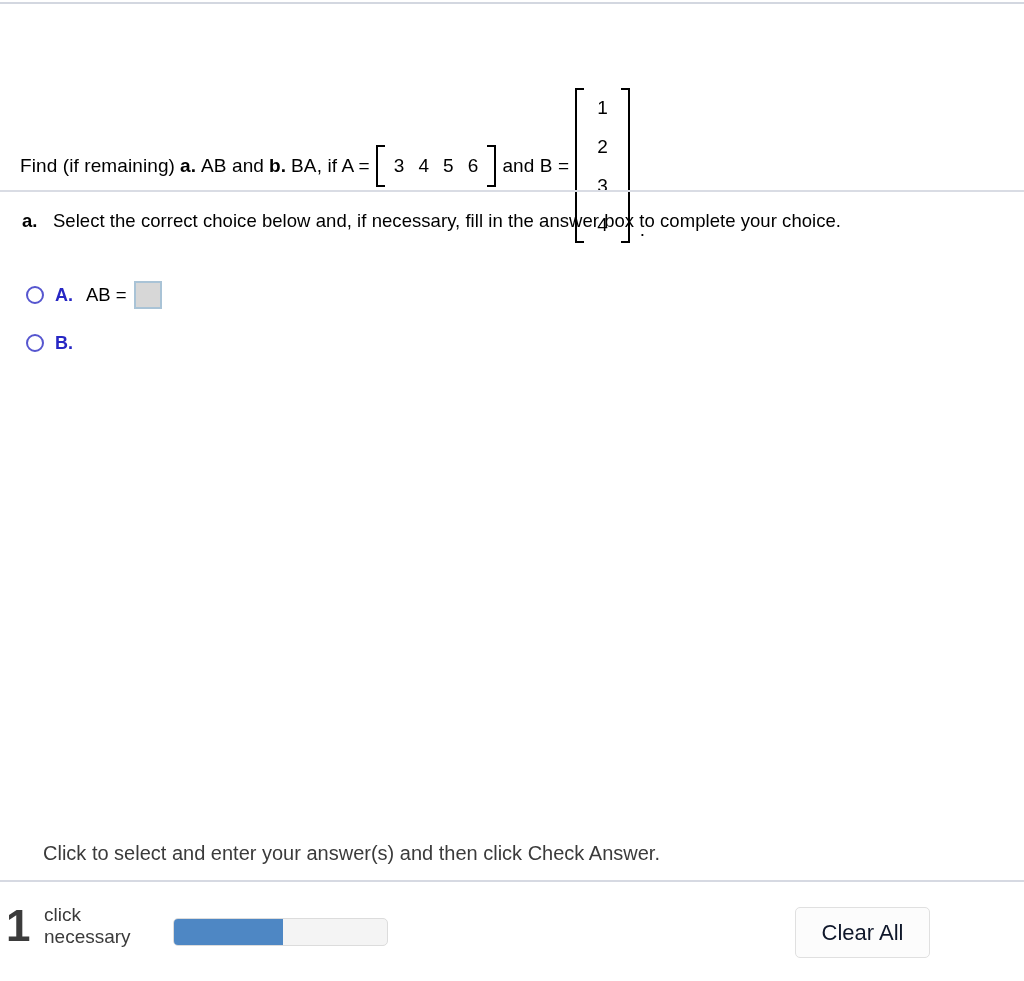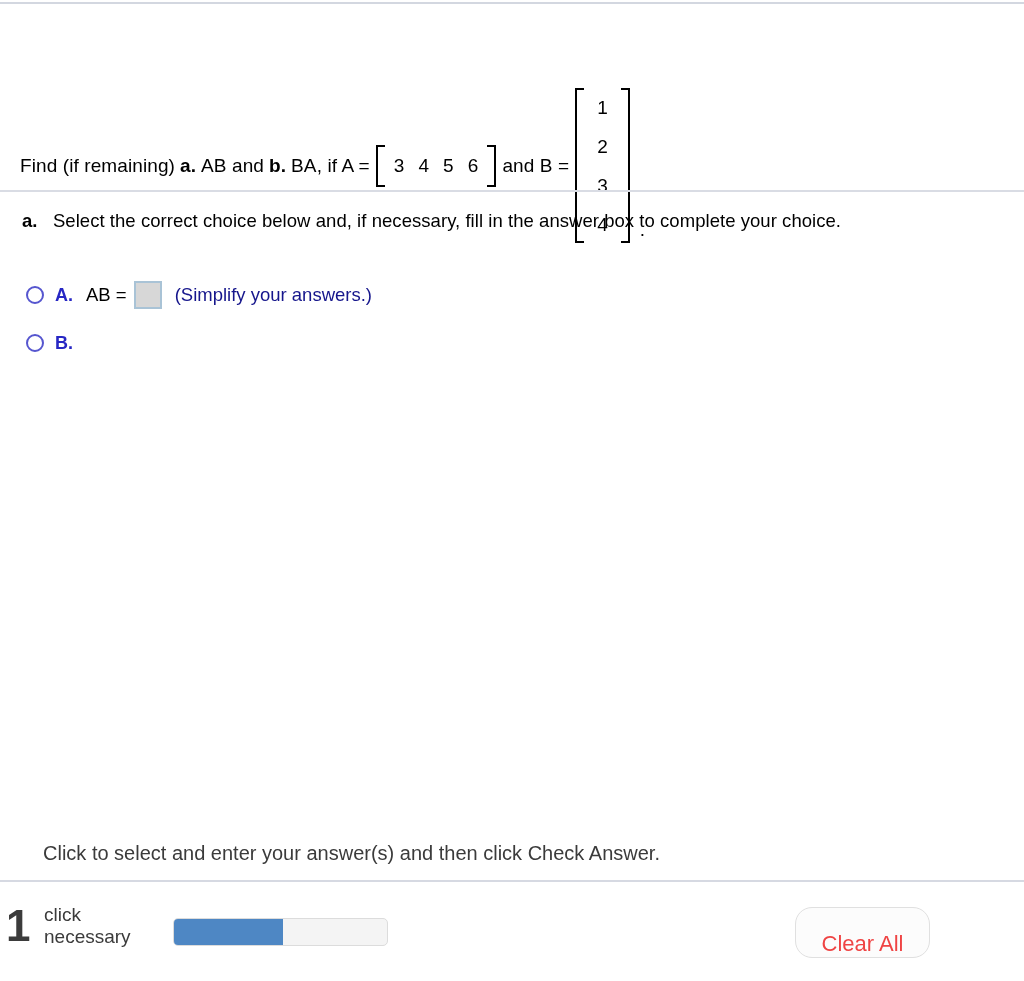--- a/index.html
+++ b/index.html
@@ -196,27 +196,27 @@
   .progress-fill {
     height: 100%;
     background: #4e87c4;
   }
   .clear-btn {
     position: absolute;
     left: 795px; top: 907px;
     width: 135px; height: 51px;
     background: #fcfcfc;
     border: 1px solid #e0e0e0;
-    border-radius: 17px;
+    border-radius: 5px;
     box-sizing: border-box;
     display: flex;
-    align-items: flex-end;
+    align-items: center;
     justify-content: center;
     font-size: 22px;
-    color: #ef4444;
+    color: #0f172a;
     font-family: "Liberation Sans", sans-serif;
     cursor: pointer;
   }
 </style>
 </head>
 <body>
 
 <div class="top-rule"></div>
 
 <div class="stem">
@@ -267,21 +267,20 @@
   <span>Select the correct choice below and, if necessary, fill in the answer box to complete your choice.</span>
 </div>
 
 <div class="choices">
 
   <div class="choice">
     <span class="radio"></span>
     <span class="choice-letter">A.</span>
     <span class="choice-text eqlabel">AB =</span>
     <span class="ansbox" title=""></span>
-    <span class="hint">(Simplify your answers.)</span>
   </div>
 
   <div class="choice">
     <span class="radio"></span>
     <span class="choice-letter">B.</span>
   </div>
 
 </div>
 
 <div class="instruction">Click to select and enter your answer(s) and then click Check Answer.</div>

